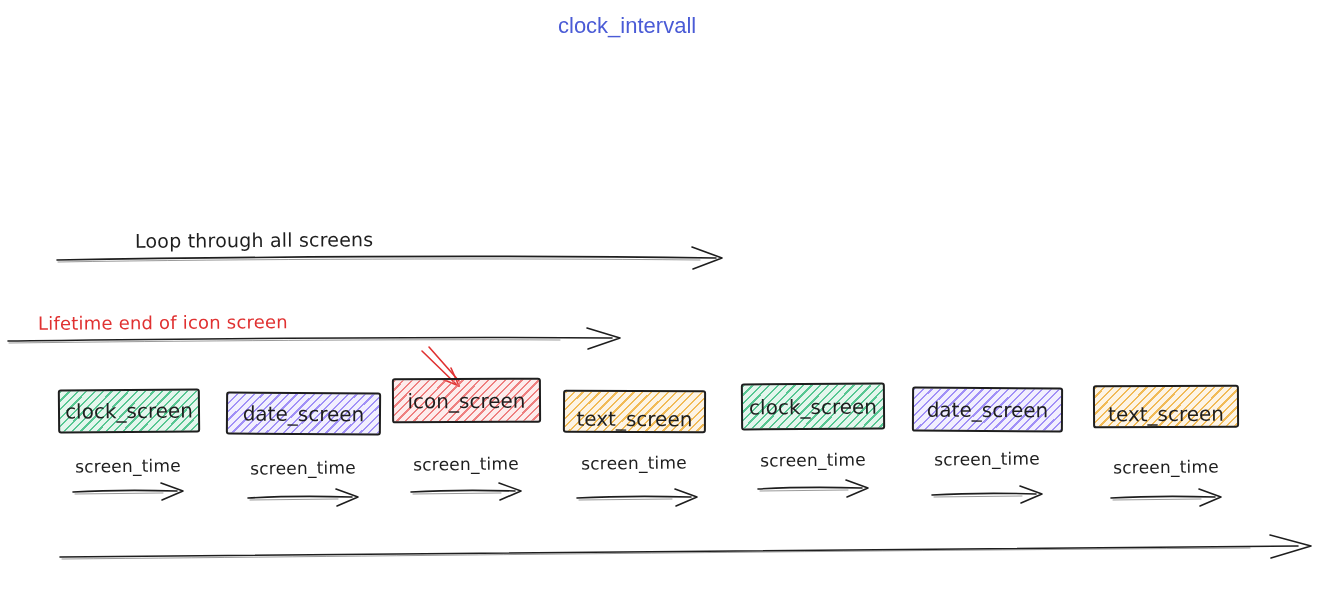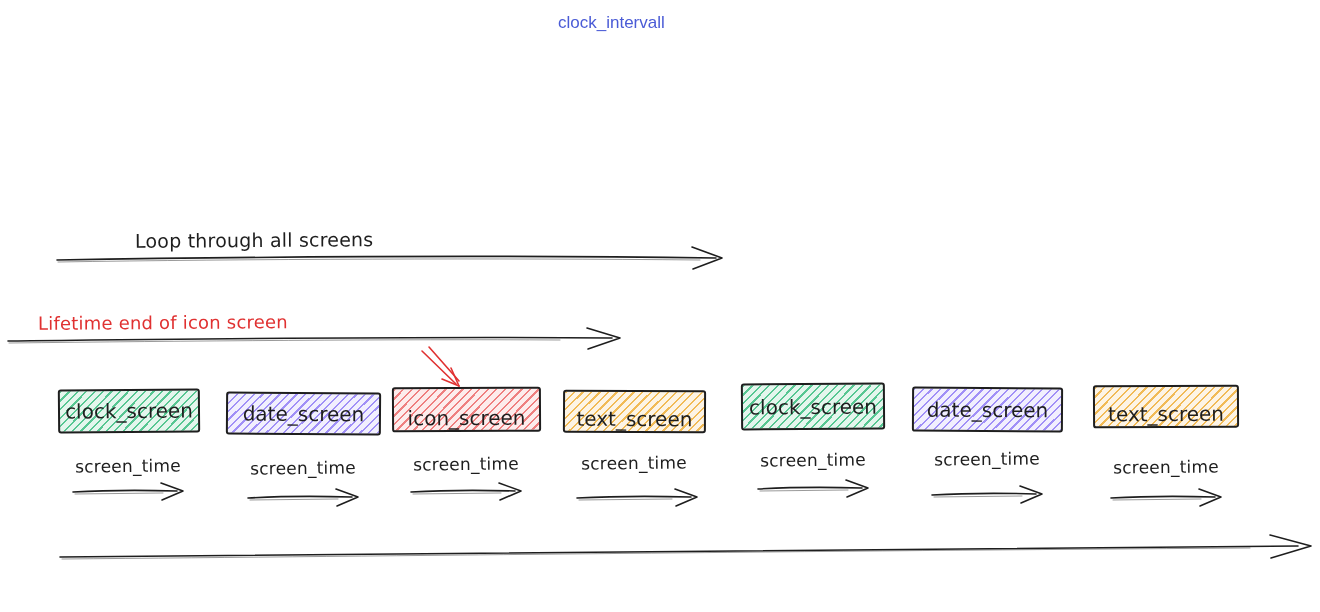--- a/index.html
+++ b/index.html
@@ -7,21 +7,21 @@
     position:relative;
     width:1320px;height:612px;
     background:#ffffff;
     overflow:hidden;
     font-family:"DejaVu Sans", sans-serif;
     color:#1e1e1e;
   }
   .title{
     position:absolute;left:558px;top:13px;
     font-family:"Liberation Sans", sans-serif;
-    font-size:17px;color:#4a5bd6;
+    font-size:22px;color:#4a5bd6;
   }
   .hand{font-family:"DejaVu Sans", sans-serif;letter-spacing:.2px;}
   .arrow-label{
     position:absolute;font-size:19px;white-space:nowrap;
     transform:rotate(-0.4deg);
   }
   .lifetime-label{color:#e03131;}
   .time-label{position:absolute;font-size:18px;margin-top:40px;}
   .screen-box{
     position:absolute;height:44px;
@@ -131,21 +131,21 @@
   <div class="arrow-label lifetime-label hand" style="left:38px;top:312px;font-size:18px;">Lifetime end of icon screen</div>
 
   <div class="time-label hand" style="left:342px;top:580px;">Time</div>
 
   <div class="screen-box hatch-green" style="left:58px;top:389px;width:142px;transform:rotate(-0.5deg);">
     <span class="lbl">clock_screen</span>
   </div>
   <div class="screen-box hatch-purple" style="left:226px;top:392px;width:155px;height:43px;transform:rotate(0.4deg);">
     <span class="lbl">date_screen</span>
   </div>
-  <div class="screen-box hatch-red" style="left:392px;top:387px;width:149px;height:45px;transform:rotate(-0.3deg);align-items:flex-end;">
+  <div class="screen-box hatch-red" style="left:392px;top:378px;width:149px;height:45px;transform:rotate(-0.3deg);">
     <span class="lbl">icon_screen</span>
   </div>
   <div class="screen-box hatch-yellow" style="left:563px;top:390px;width:143px;height:43px;transform:rotate(0.3deg);">
     <span class="lbl">text_screen</span>
   </div>
   <div class="screen-box hatch-green" style="left:741px;top:383px;width:144px;height:47px;transform:rotate(-0.4deg);">
     <span class="lbl">clock_screen</span>
   </div>
   <div class="screen-box hatch-purple" style="left:912px;top:387px;width:151px;height:45px;transform:rotate(0.3deg);">
     <span class="lbl">date_screen</span>

